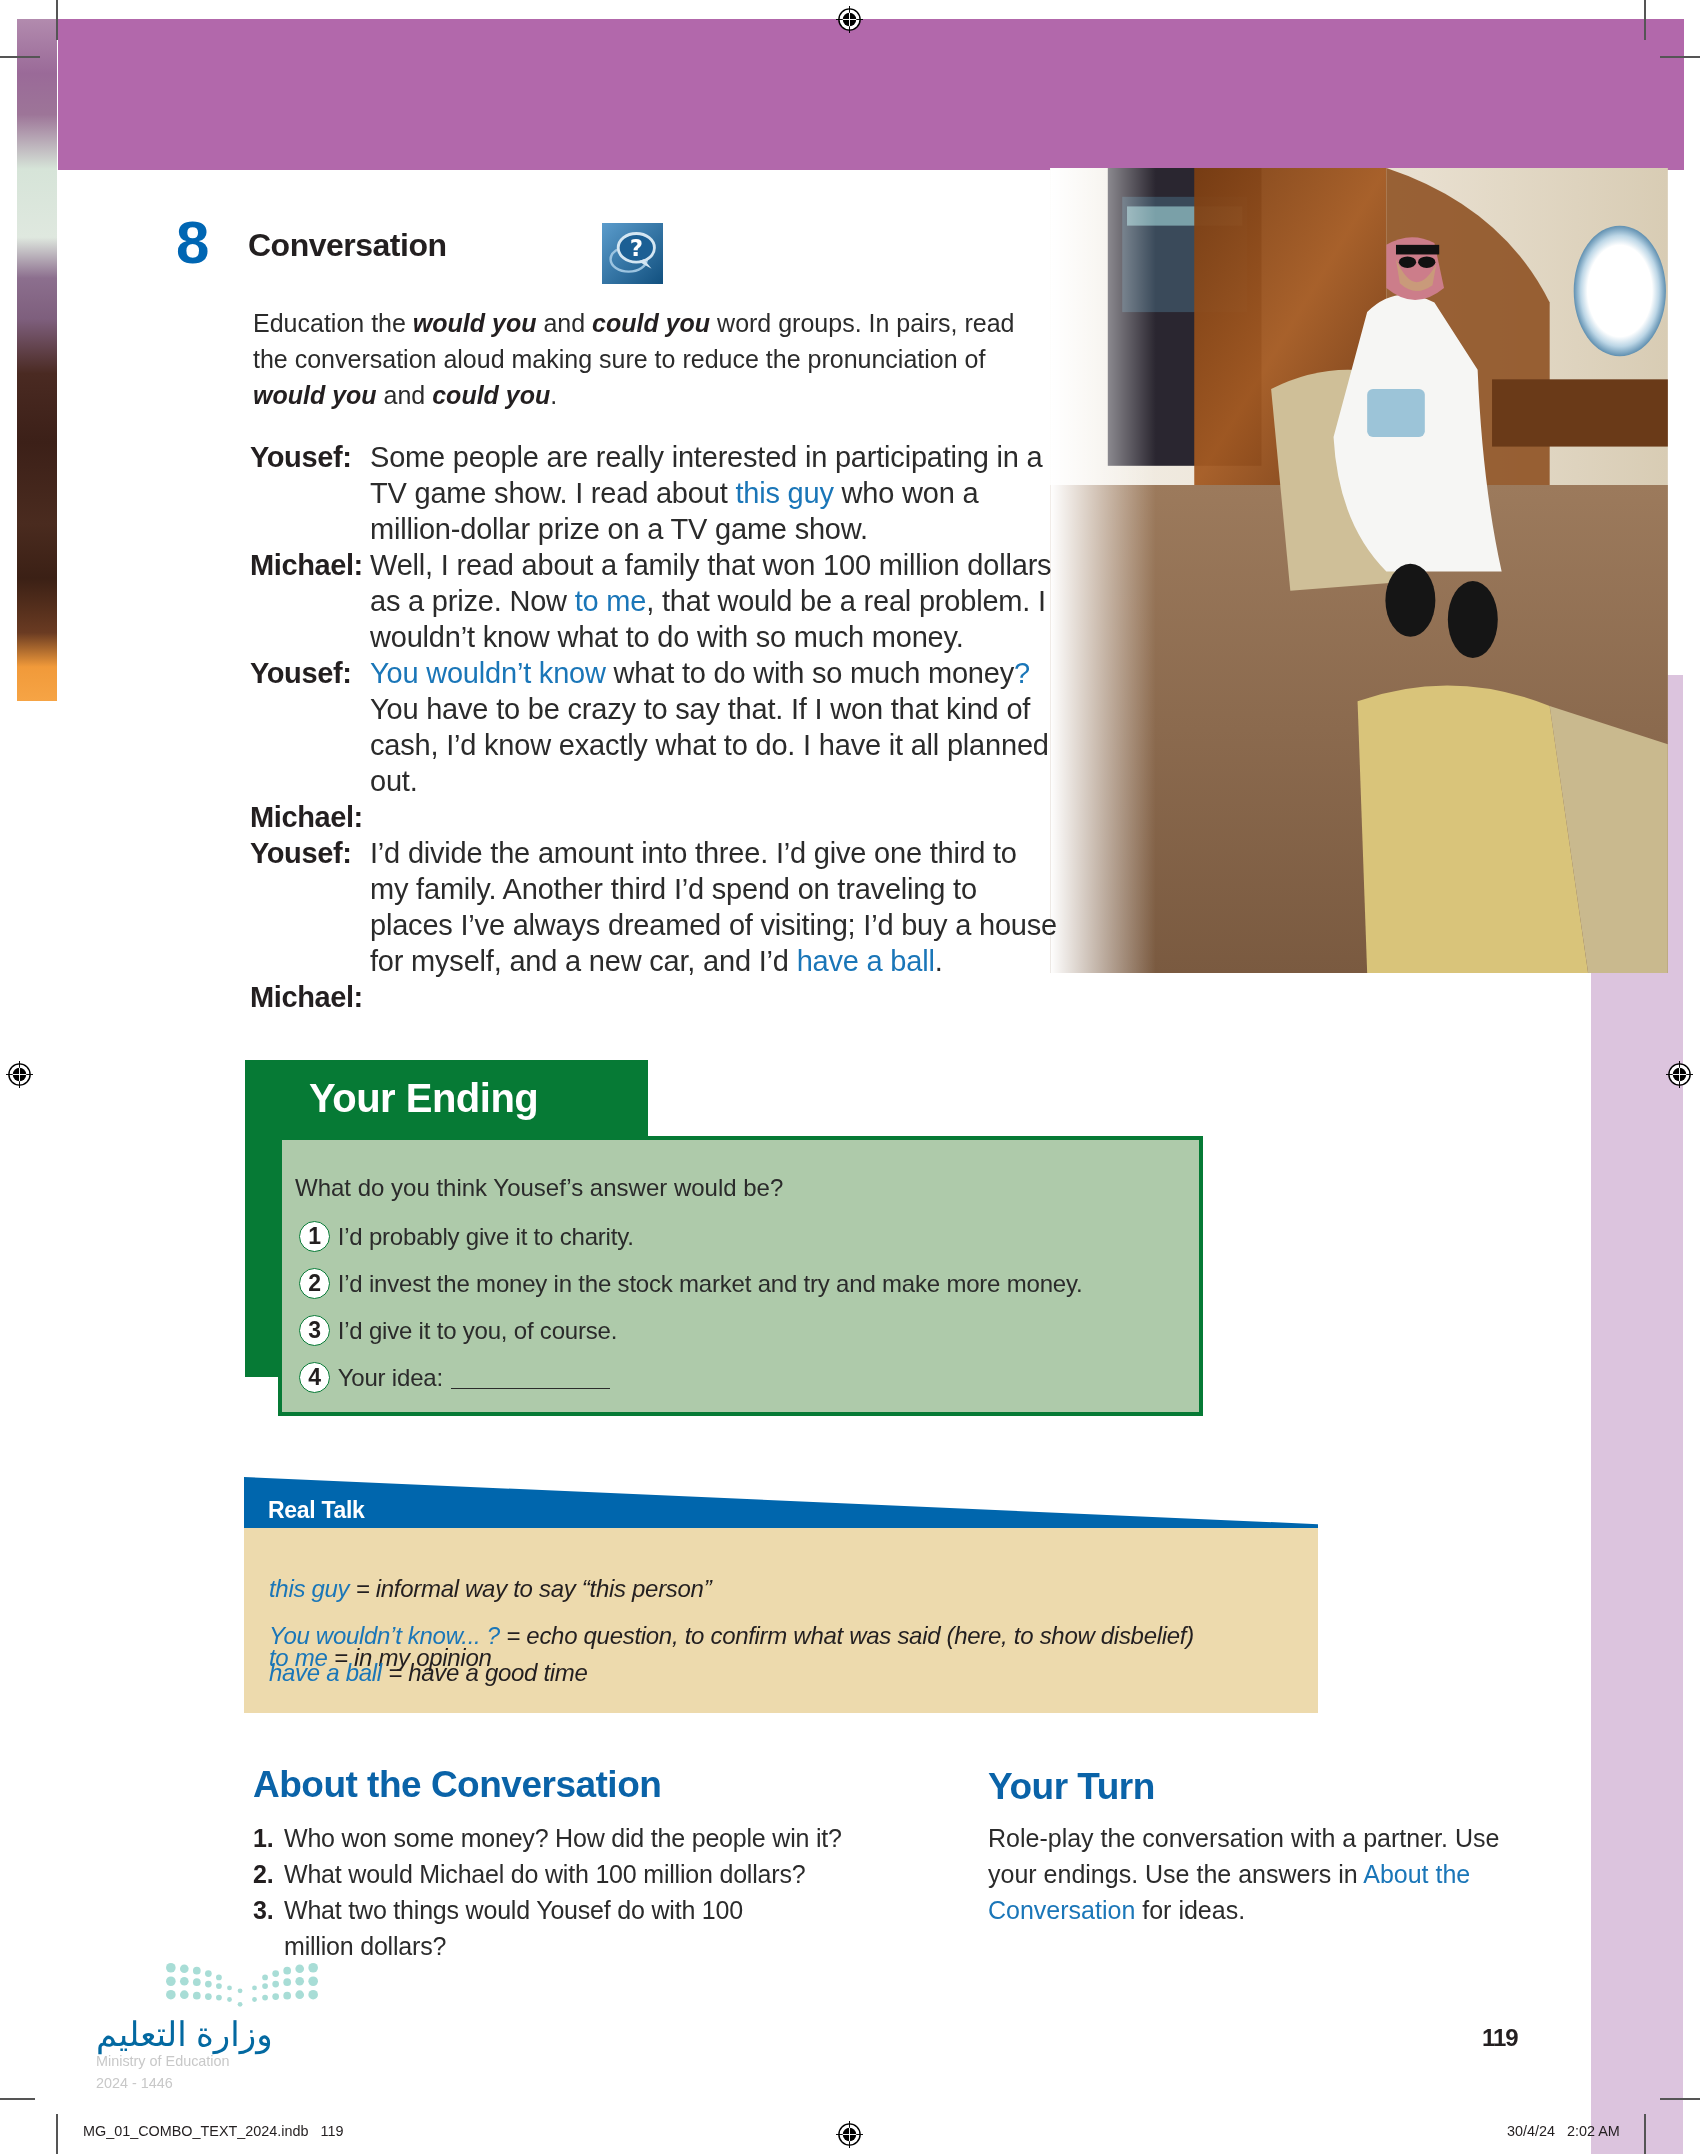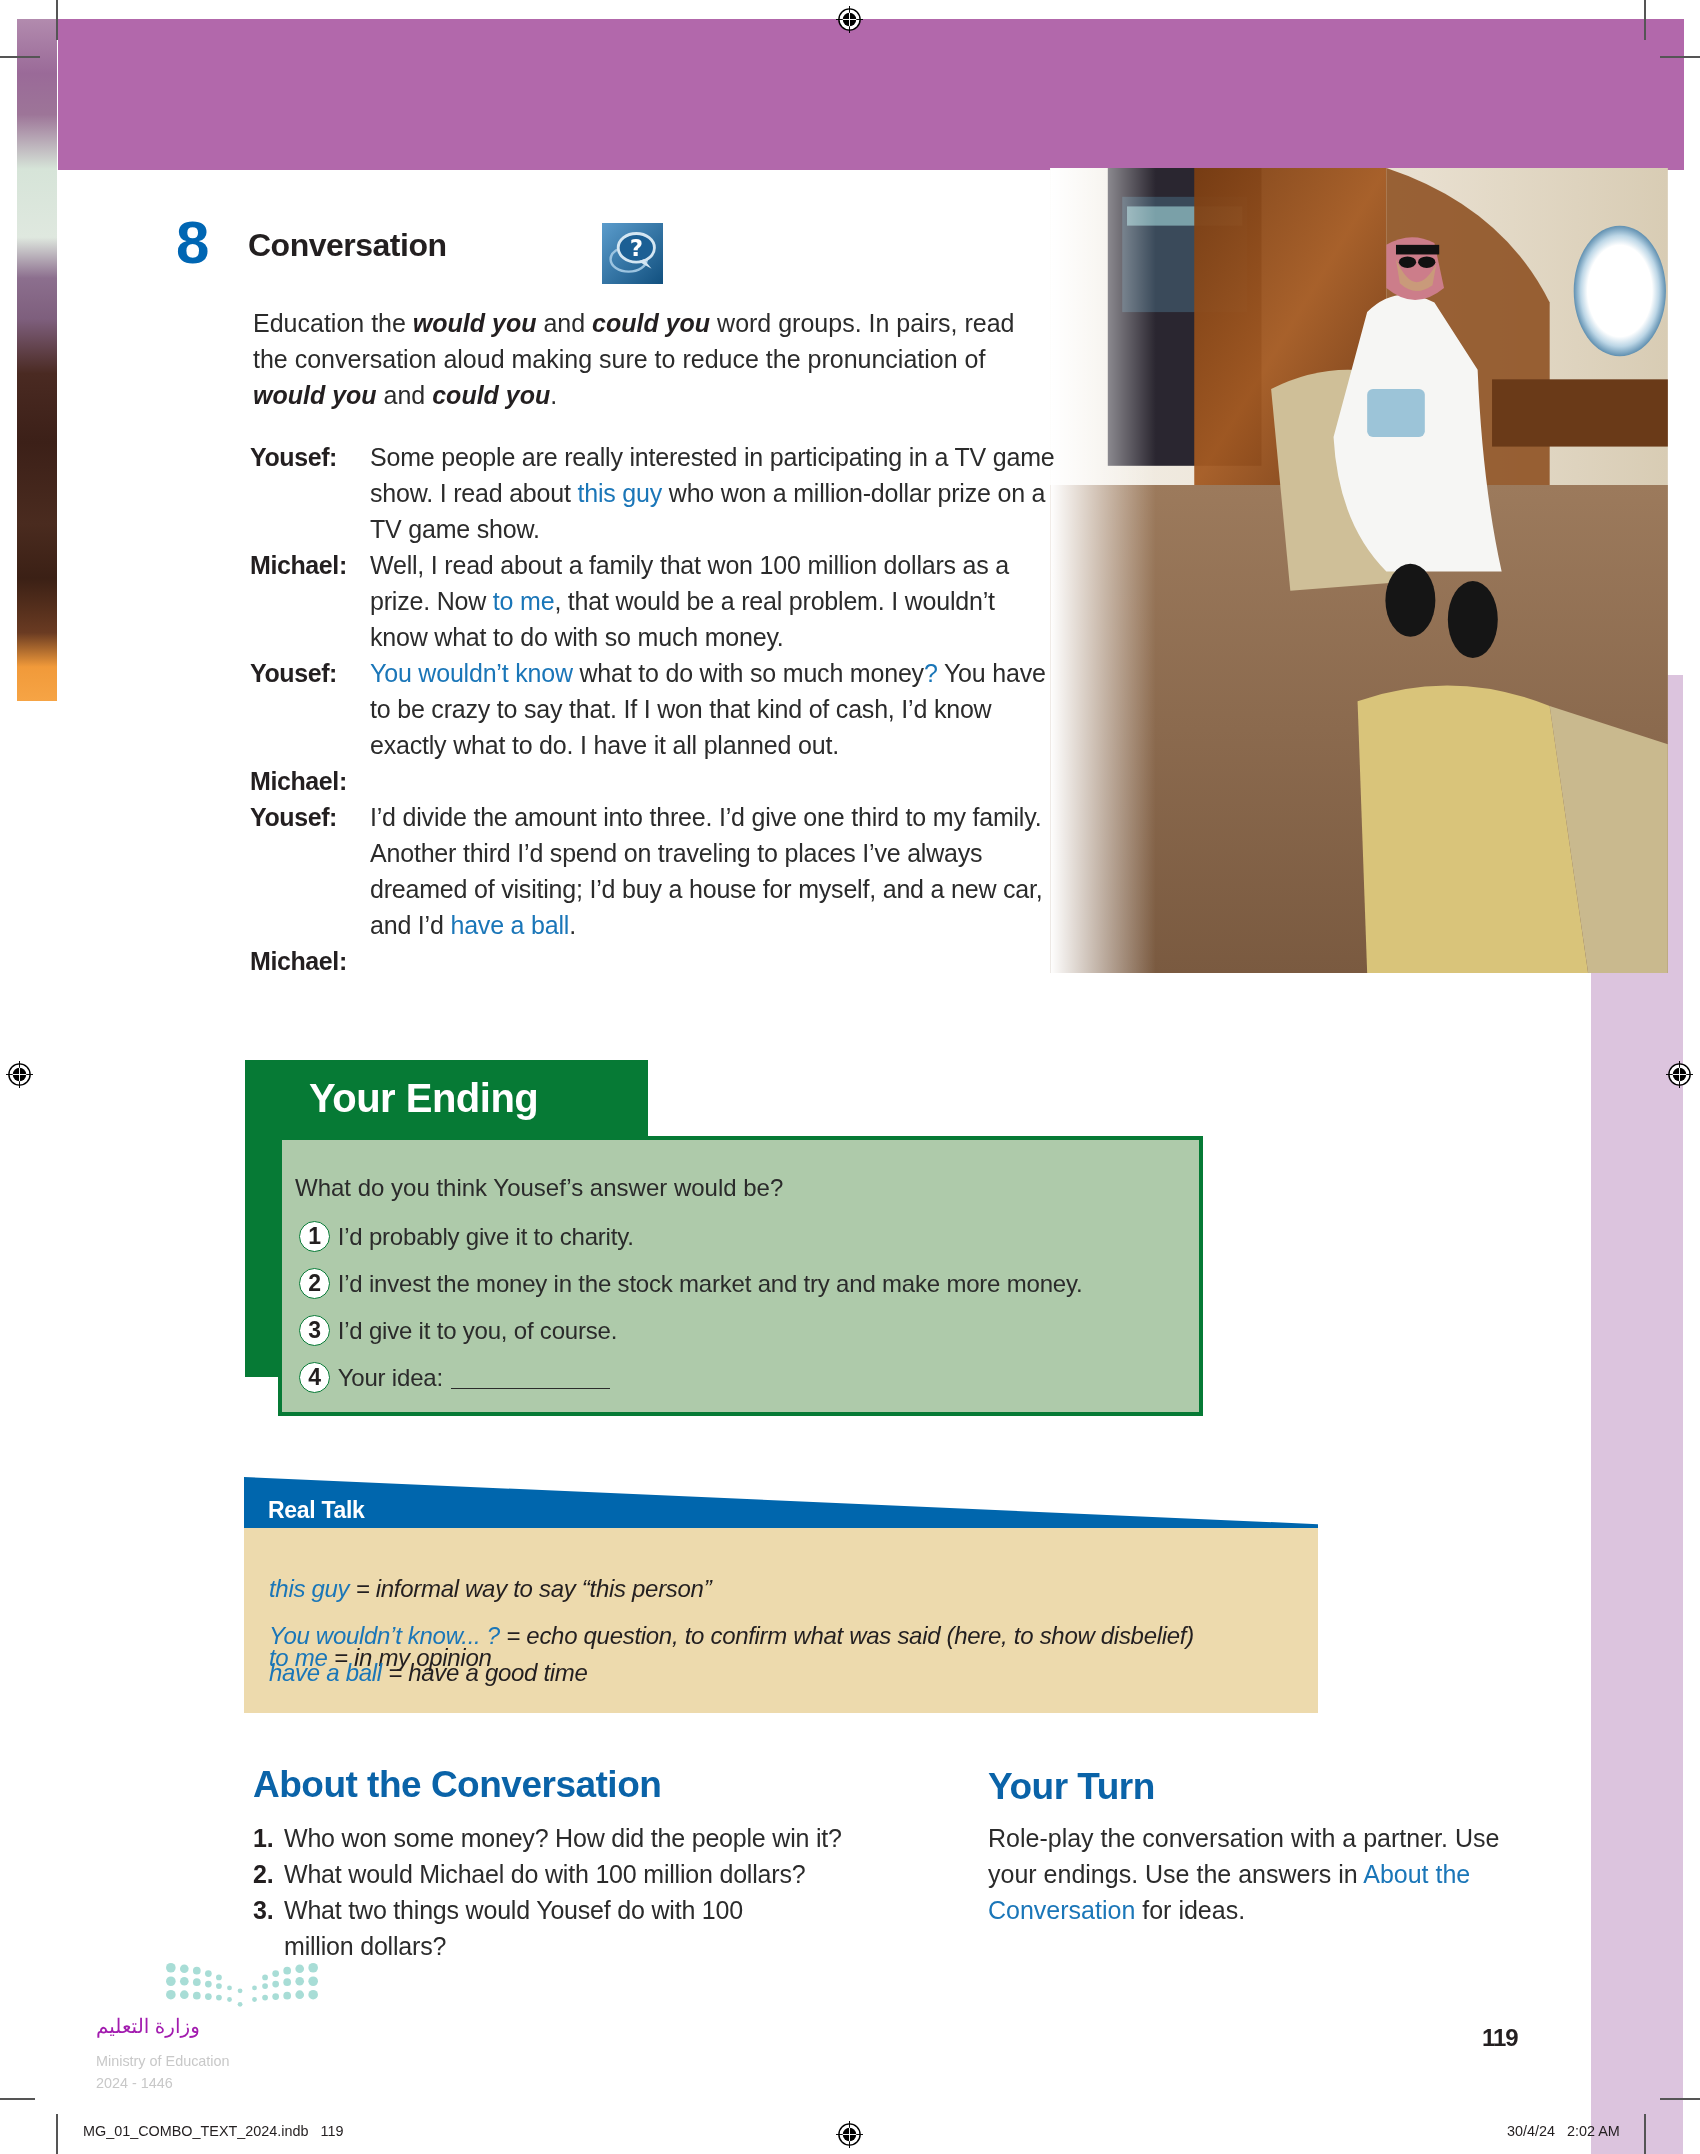--- a/index.html
+++ b/index.html
@@ -28,21 +28,21 @@
     #help-icon { left: 602px; top: 223px; width: 61px; height: 61px; }
 
     .body-text { font-size: 25px; line-height: 36px; color: #2b2b2b; }
     #instructions { left: 253px; top: 305px; width: 788px; }
     #instructions b { font-style: italic; font-weight: bold; color: #231f20; }
 
     .link { color: #1a76b8; }
 
     
     #dialogue { left: 250px; top: 439px; width: 807px; }
-    .turn { display: flex; font-size: 25px; line-height: 36px; }
+    .turn { display: flex; font-size: 29px; line-height: 36px; }
     .speaker { width: 120px; flex: none; font-weight: bold; color: #231f20; letter-spacing: -0.4px; }
     .line { flex: 1; color: #2b2b2b; letter-spacing: -0.2px; }
 
     
     #ending-shadow { left: 245px; top: 1060px; width: 403px; height: 317px; background: #067a35; }
     #ending-title { left: 309px; top: 1078px; font-size: 40px; font-weight: bold; color: #ffffff; line-height: 1; letter-spacing: -0.5px; }
     #ending-box { left: 278px; top: 1136px; width: 925px; height: 280px; background: #aecaaa; border: 4.8px solid #067a35; box-sizing: border-box; }
     #ending-question { left: 295px; top: 1174px; font-size: 24px; color: #2b2b2b; }
     .option { position: absolute; left: 299px; display: flex; align-items: center; font-size: 24px; color: #2b2b2b; letter-spacing: -0.2px; }
     .num-circle { width: 31px; height: 31px; border-radius: 50%; background: #ffffff; border: 1.9px solid #067a35;
@@ -60,21 +60,21 @@
     .section-head { font-size: 37px; font-weight: bold; color: #0a63a8; letter-spacing: -0.5px; line-height: 1; }
     #about-title { left: 253px; top: 1766px; }
     #turn-title { left: 988px; top: 1768px; }
     #about-list { left: 253px; top: 1820px; width: 672px; }
     .q { display: flex; font-size: 25px; line-height: 36px; color: #2b2b2b; letter-spacing: -0.2px; }
     .q-num { width: 31px; flex: none; font-weight: bold; color: #231f20; }
     #turn-text { left: 988px; top: 1820px; width: 557px; }
 
     
     #ministry-dots { left: 165px; top: 1962px; width: 154px; height: 50px; }
-    #ministry-arabic { left: 96px; top: 2014px; font-size: 20px; color: #a21caf; direction: rtl; }
+    #ministry-arabic { left: 96px; top: 2014px; font-size: 34px; color: #0369a1; direction: rtl; }
     #ministry-en { left: 96px; top: 2053px; font-size: 14.4px; color: #c8c8c8; }
     #ministry-year { left: 96px; top: 2075px; font-size: 14.4px; color: #c8c8c8; }
 
     #page-number { left: 1482px; top: 2024px; font-size: 24px; font-weight: bold; color: #231f20; letter-spacing: -1px; }
     #slug-left { left: 83px; top: 2123px; font-size: 14.4px; color: #231f20; }
     #slug-right { left: 1507px; top: 2123px; font-size: 14.4px; color: #231f20; }
   </style>
 </head>
 <body>
 

